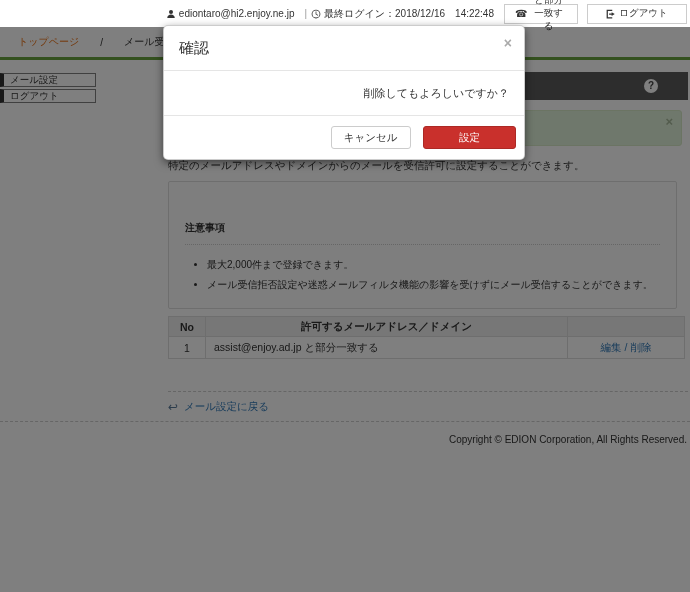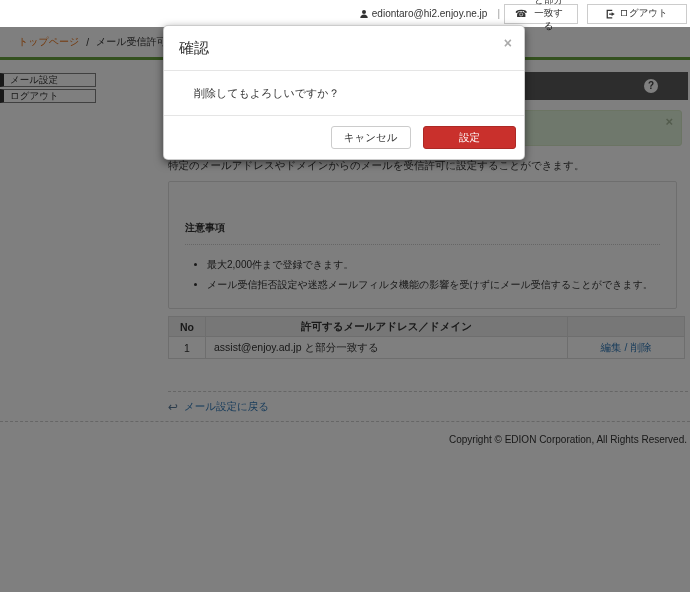--- a/index.html
+++ b/index.html
@@ -33,21 +33,21 @@
   .logo {
     position:absolute; top:2px; left:0; width:103px; height:31px;
     background:#1e3076; color:#fff; z-index:40; text-align:center; padding-top:3px;
   }
   .logo .l1 { font-size:7.5px; font-weight:bold; letter-spacing:0.2px; }
   .logo .l2 { font-size:13px; font-weight:bold; letter-spacing:0.5px; margin-top:1px; }
 
   
   .crumbbar {
     position:absolute; top:27px; left:0; right:0; height:33px; background:#fff;
-    display:flex; align-items:center; padding-left:18px; font-size:10px; gap:7px;
+    display:flex; align-items:center; padding-left:18px; font-size:10px; gap:21px;
     border-bottom:3px solid #69a33e;
   }
   .crumb-home { color:#e8731a; cursor:pointer; }
   .crumb-cur { color:#333; }
 
   
   .sidebar { position:absolute; top:73px; left:0; width:96px; }
   .side-item {
     height:14px; border:1px solid #808080; border-left:4px solid #333;
     background:#fff; font-size:9.5px; color:#333; display:flex; align-items:center;
@@ -114,22 +114,22 @@
     background:rgba(0,0,0,0.5); z-index:30; }
   .modal {
     position:absolute; left:163px; top:25px; width:362px; z-index:50;
     background:#fff; border-radius:5px; border:1px solid rgba(0,0,0,0.2);
     box-shadow:0 3px 9px rgba(0,0,0,0.5);
   }
   .modal-head { position:relative; padding:13px 15px 12px; border-bottom:1px solid #e5e5e5; }
   .modal-title { font-size:15px; color:#333; }
   .modal-x { position:absolute; right:12px; top:9px; color:#aaa; font-size:14px;
     font-weight:bold; cursor:pointer; }
-  .modal-body { padding:15px 30px 14px; font-size:11px; color:#333;
-    border-bottom:1px solid #e5e5e5; }
+  .modal-body { padding:15px 15px 14px; font-size:11px; color:#333;
+    border-bottom:1px solid #e5e5e5;text-align:right; }
   .modal-foot { padding:10px 8px; text-align:right; }
   .btn-cancel {
     width:80px; height:23px; background:#fff; border:1px solid #ccc; color:#333;
     border-radius:3px; font-size:10.5px; margin-right:8px; cursor:pointer;
   }
   .btn-confirm {
     width:93px; height:23px; background:#c9302c; border:1px solid #ac2925; color:#fff;
     border-radius:3px; font-size:10.5px; cursor:pointer;
   }
 </style>
@@ -140,20 +140,26 @@
 
   <div class="topbar">
     <span class="account">
       <svg class="icon-svg" width="10" height="10" viewBox="0 0 16 16">
           <circle cx="8" cy="4.6" r="3.2"></circle>
           <path d="M2 14.5c0-3.5 2.8-5.6 6-5.6s6 2.1 6 5.6z"></path>
         </svg>
       <span>ediontaro@hi2.enjoy.ne.jp</span>
     </span>
     <span class="sep">|</span>
+    <span class="lastlogin">
+      <svg class="icon-svg" width="10" height="10" viewBox="0 0 16 16">
+          <path d="M8 1a7 7 0 1 0 0 14A7 7 0 0 0 8 1zm0 12.7A5.7 5.7 0 1 1 8 2.3a5.7 5.7 0 0 1 0 11.4zM8.6 4H7.4v4.5l3.5 2.1.6-1-2.9-1.7z"></path>
+        </svg>
+      <span>最終ログイン：2018/12/16　14:22:48</span>
+    </span>
     <button class="tb-btn contact">
       <span class="phone-glyph">☎</span>
       <span>と部分一致する</span>
     </button>
     <button class="tb-btn logout">
       <svg class="icon-svg" width="10" height="10" viewBox="0 0 16 16">
           <path d="M10 13H3V3h7V1H1v14h9z"></path>
           <path d="M9 5v2H5v2h4v2l5-3z"></path>
         </svg>
       <span>ログアウト</span>

